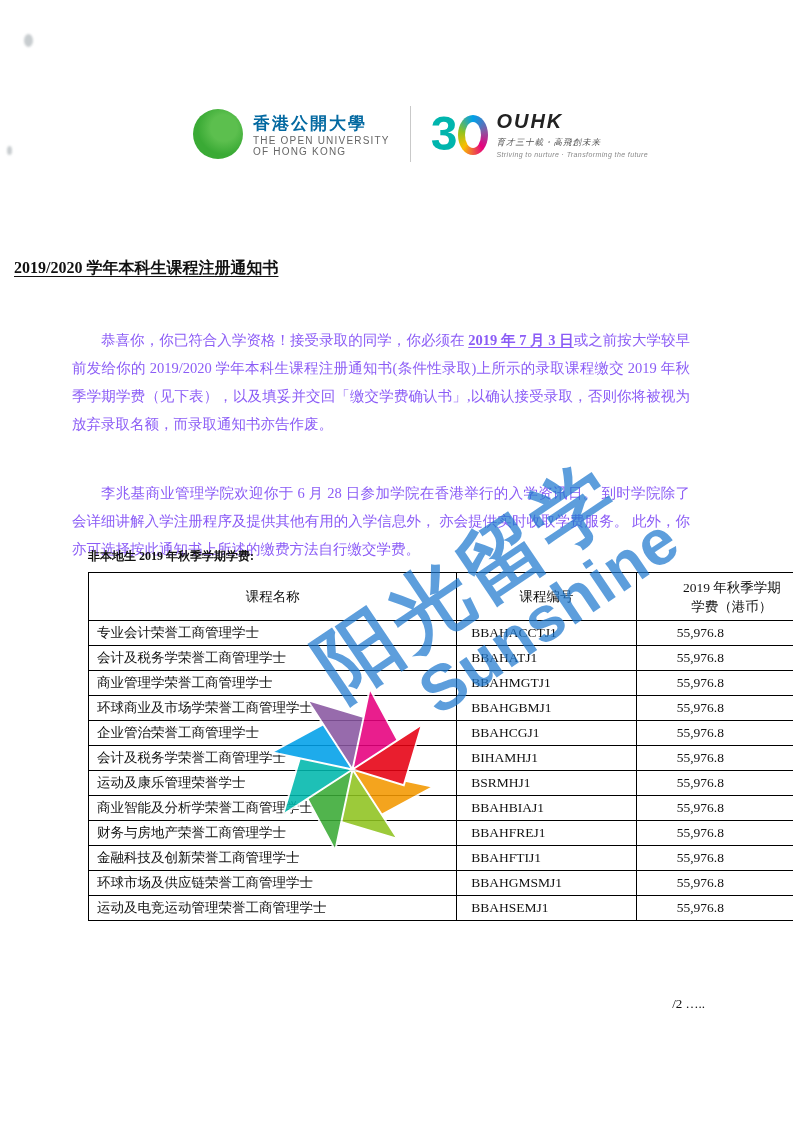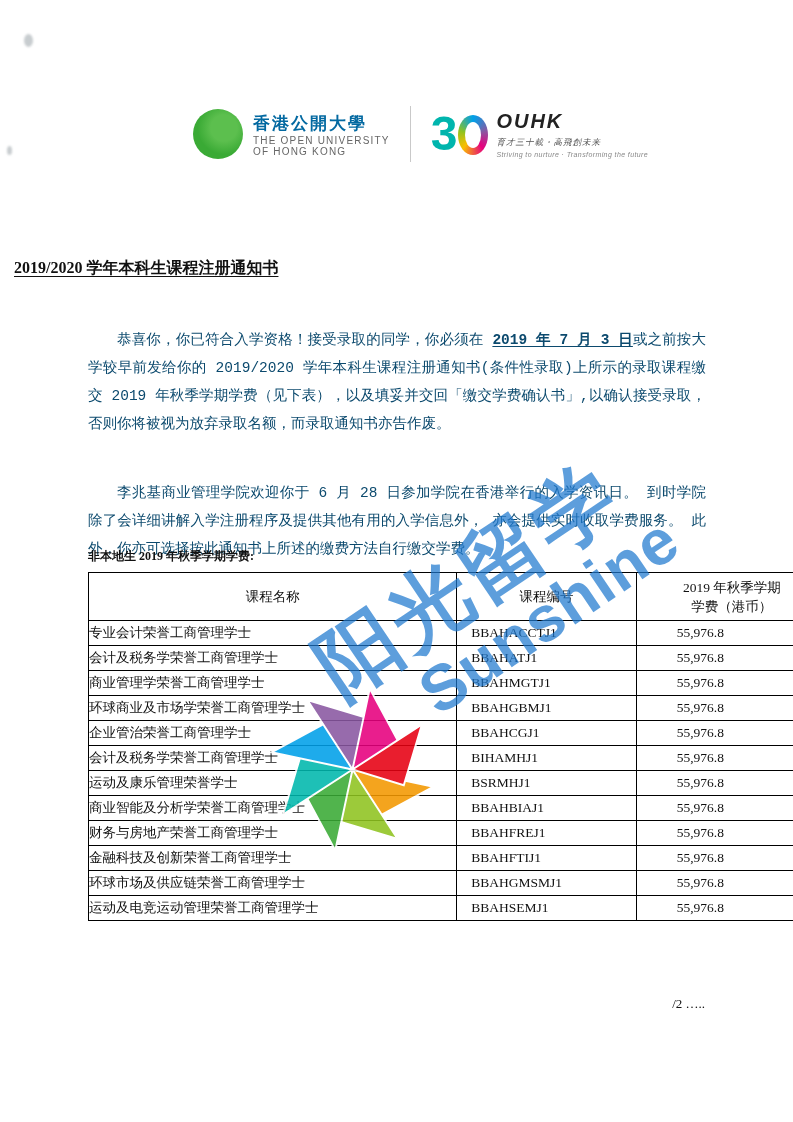--- a/index.html
+++ b/index.html
@@ -37,34 +37,34 @@
   .brandblock { font-family:"Liberation Sans",sans-serif;font-style:italic; }
   .brand { font-size:20px; font-weight:bold; letter-spacing:2px; color:#222; }
   .slogan-cn { margin-top:4px; font-size:8.5px; color:#555; letter-spacing:1px; }
   .slogan-en { margin-top:2px; font-size:7px; color:#888; letter-spacing:.4px; }
 
   
   .doc-title { position:absolute; left:0; right:0; top:258px; font-size:16px; font-weight:bold;padding-left:14px; }
   .doc-title span { text-decoration:underline; text-underline-offset:3px; }
 
   
-  .para { position:absolute; left:88px; width:618px; font-size:14.5px; line-height:28px;
-          text-align:justify; text-indent:2em; color:#0c4a6e;font-family:Liberation Mono, monospace; }
+  .para { position:absolute; left:72px; width:618px; font-size:14.5px; line-height:28px;
+          text-align:justify; text-indent:2em; color:#8b5cf6; }
   .para-1 { top:326px; }
   .para-2 { top:444px;margin-top:35px; }
   .bold-underline { font-weight:bold; text-decoration:underline; text-underline-offset:2px; }
 
   
   .fees-heading { position:absolute; left:88px; top:548px; font-size:12px; font-weight:bold; }
   table.fees { position:absolute; left:88px; top:572px; width:740px; border-collapse:collapse;
                font-size:13.5px; background:transparent; }
   table.fees th, table.fees td { border:1px solid #000; vertical-align:middle; }
   table.fees th { height:48px; font-weight:normal; text-align:center; line-height:19px; }
   table.fees td { height:25px; }
-  td.c-name { text-align:left; }
+  td.c-name { text-align:left; padding-left:8px; }
   td.c-code { text-align:left; padding-left:14px; font-family:"Liberation Serif",serif; }
   td.c-fee  { text-align:left; padding-left:40px; font-family:"Liberation Serif",serif; }
 
   
   .page-footer { position:absolute; right:88px; top:996px; font-size:13px; color:#111; }
 
   
   .watermark-text {
     position:absolute; left:300px; top:640px; width:480px;
     transform:rotate(-34deg); transform-origin:0 0;

